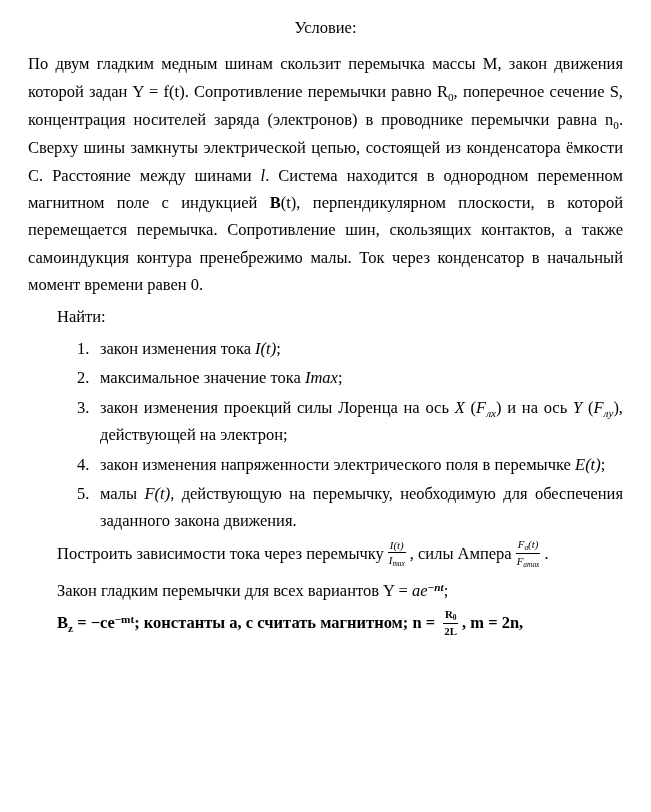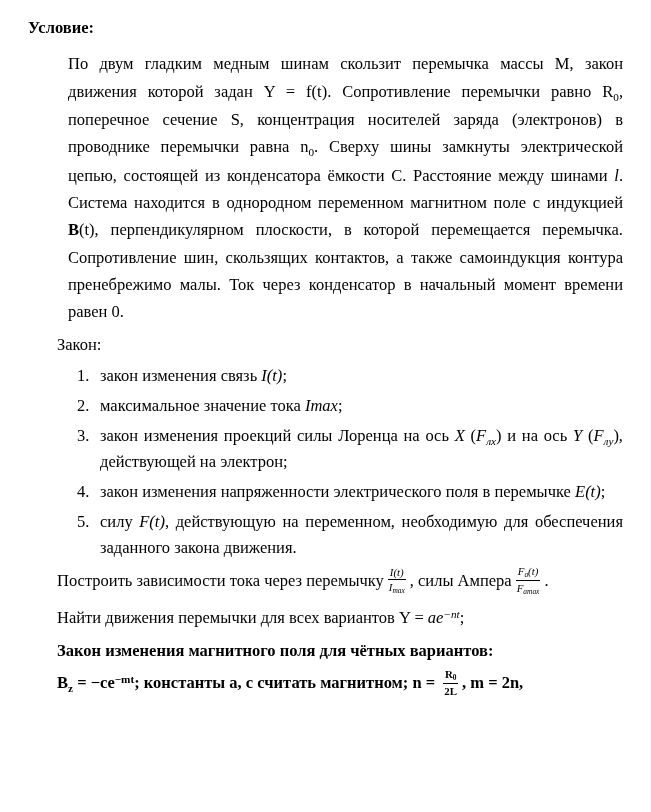--- a/index.html
+++ b/index.html
@@ -4,59 +4,58 @@
 <style>
   html,body{margin:0;padding:0;background:#ffffff;}
   body{
     width:651px;height:812px;
     font-family:"Liberation Serif", serif;
     font-size:16.5px;color:#000;
     overflow:hidden;
   }
   #doc{padding:14px 28px 10px 28px;}
   .block{line-height:1.66;margin:0 0 5px 0;}
-  .t-h{font-weight:bold;margin-bottom:9px;}
-  .t-p{text-align:justify;margin-left:40px;}
+  .t-h{text-align:center;font-weight:normal;margin-bottom:9px;}
+  .t-p{text-align:justify;}
   .ind{margin-left:29px;}
   .bold{font-weight:bold;}
   .b{font-weight:bold;}
   .i{font-style:italic;}
   .sub{font-size:0.68em;vertical-align:-0.32em;}
-  .sup{font-size:0.68em;vertical-align:0.48em;}
+  .sup{font-size:0.68em;vertical-align:0.48em;font-weight:bold;}
   .frac{
     display:inline-flex;flex-direction:column;align-items:center;
     vertical-align:middle;font-size:0.66em;line-height:1.3;margin:0 3px;
     transform:translateY(-2px);
   }
   .frac .num{border-bottom:1px solid #000;padding:0 2px;}
   .frac .den{padding:0 2px;}
   .t-ol{margin-left:72px;margin-bottom:4px;}
   .li{position:relative;text-align:justify;margin:0 0 3px 0;line-height:1.62;}
   .num-label{position:absolute;left:-23px;}
 </style>
 </head>
 <body>
 
 <div id="doc">
     <div class="block t-h"><span>Условие:</span></div>
     <div class="block t-p"><span>По двум гладким медным шинам скользит перемычка массы M, закон движения которой задан Y = f(t). Сопротивление перемычки равно R</span><span class="sub">0</span><span>, поперечное сечение S, концентрация носителей заряда (электронов) в проводнике перемычки равна n</span><span class="sub">0</span><span>. Сверху шины замкнуты электрической цепью, состоящей из конденсатора ёмкости C. Расстояние между шинами </span><span class="i">l</span><span>. Система находится в однородном переменном магнитном поле с индукцией </span><span class="b">B</span><span>(t), перпендикулярном плоскости, в которой перемещается перемычка. Сопротивление шин, скользящих контактов, а также самоиндукция контура пренебрежимо малы. Ток через конденсатор в начальный момент времени равен 0.</span></div>
-    <div class="block t-p ind"><span>Закон:</span></div>
+    <div class="block t-p ind"><span>Найти:</span></div>
     <div class="block t-ol">
-      <div class="li"><span class="num-label">1.</span><span>закон изменения связь </span><span class="i">I(t)</span><span>;</span></div>
+      <div class="li"><span class="num-label">1.</span><span>закон изменения тока </span><span class="i">I(t)</span><span>;</span></div>
       <div class="li"><span class="num-label">2.</span><span>максимальное значение тока </span><span class="i">Imax</span><span>;</span></div>
       <div class="li"><span class="num-label">3.</span><span>закон изменения проекций силы Лоренца на ось </span><span class="i">X</span><span> (</span><span class="i">F</span><span class="sub i">лx</span><span>) и на ось </span><span class="i">Y</span><span> (</span><span class="i">F</span><span class="sub i">лy</span><span>), действующей на электрон;</span></div>
       <div class="li"><span class="num-label">4.</span><span>закон изменения напряженности электрического поля в перемычке </span><span class="i">E(t)</span><span>;</span></div>
-      <div class="li"><span class="num-label">5.</span><span>силу </span><span class="i">F(t)</span><span>, действующую на переменном, необходимую для обеспечения заданного закона движения.</span></div>
+      <div class="li"><span class="num-label">5.</span><span>малы </span><span class="i">F(t)</span><span>, действующую на перемычку, необходимую для обеспечения заданного закона движения.</span></div>
     </div>
     <div class="block t-p ind"><span>Построить зависимости тока через перемычку</span><span class="frac">
         <span class="num"><span class="i">I(t)</span></span>
         <span class="den"><span class="i">I</span><span class="sub i">max</span></span>
       </span><span>, силы Ампера</span><span class="frac">
         <span class="num"><span class="i">F</span><span class="sub i">a</span><span class="i">(t)</span></span>
         <span class="den"><span class="i">F</span><span class="sub i">a</span><span class="sub i">max</span></span>
       </span><span>.</span></div>
-    <div class="block t-p ind"><span>Найти движения перемычки для всех вариантов Y = </span><span class="i">ae</span><span class="sup i">−nt</span><span>;</span></div>
-    <div class="block t-p ind bold"><span>Закон изменения магнитного поля для чётных вариантов:</span></div>
+    <div class="block t-p ind"><span>Закон гладким перемычки для всех вариантов Y = </span><span class="i">ae</span><span class="sup i">−nt</span><span>;</span></div>
     <div class="block t-p ind bold"><span>B</span><span class="sub">z</span><span> =  −ce</span><span class="sup">−mt</span><span>; константы a, с считать магнитном; n = </span><span class="frac">
         <span class="num"><span>R</span><span class="sub">0</span></span>
         <span class="den"><span>2L</span></span>
       </span><span>,  m = 2n,</span></div>
   </div>
 
 </body></html>

